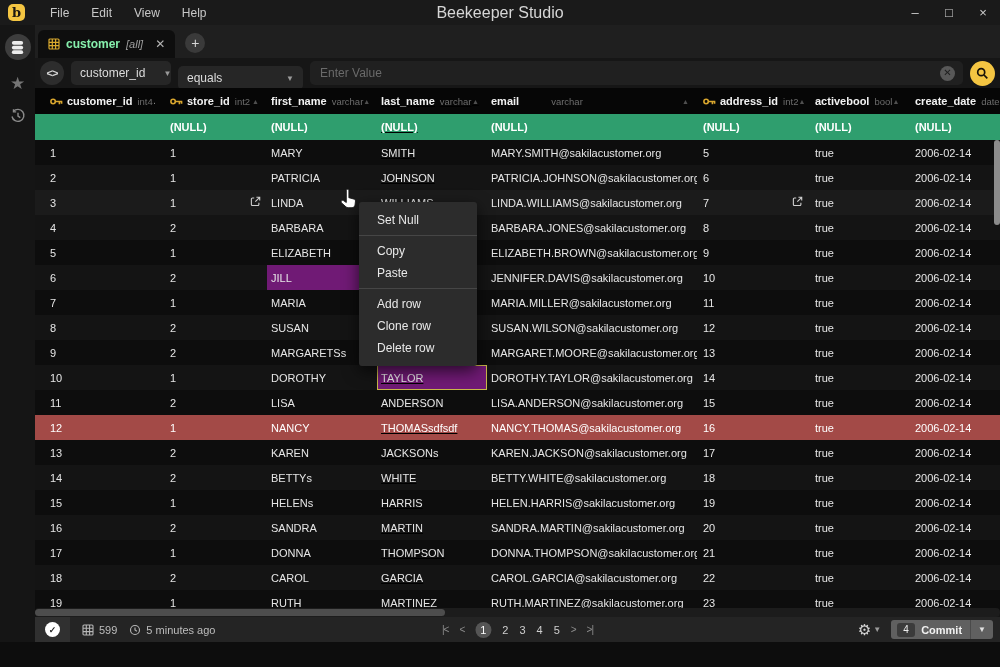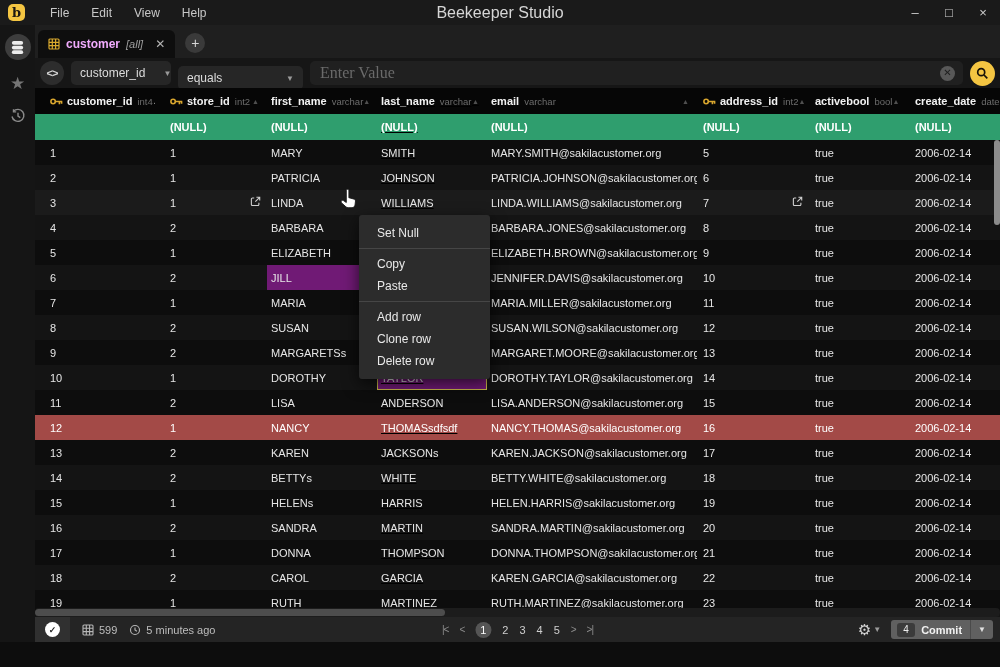--- a/index.html
+++ b/index.html
@@ -18,37 +18,37 @@
   
   .main{display:flex;height:617px;}
   .sidebar{width:35px;background:#151515;display:flex;flex-direction:column;align-items:center;padding-top:9px;box-sizing:border-box;}
   .side-db{width:26px;height:26px;border-radius:50%;background:#3d3d3d;display:flex;align-items:center;justify-content:center;}
   .side-star{margin-top:15px;font-size:17px;color:#757575;line-height:1;}
   .side-history{margin-top:16px;}
   .content{flex:1;display:flex;flex-direction:column;width:965px;}
   
   .tabbar{height:33px;background:#1f1f1f;display:flex;align-items:flex-end;padding-left:3px;box-sizing:border-box;}
   .tab{height:28px;background:#0e0e0e;border-radius:6px 6px 0 0;display:flex;align-items:center;padding:0 10px;gap:6px;}
-  .tab-label{font-size:12px;font-weight:bold;color:#f0abfc;}
+  .tab-label{font-size:12px;font-weight:bold;color:#86efac;}
   .tab-suffix{font-size:11px;font-style:italic;color:#9f9f9f;}
   .tab-close{color:#b5b5b5;font-size:12px;margin-left:6px;}
   .tab-add{width:20px;height:20px;border-radius:50%;background:#3a3a3a;color:#d8d8d8;font-size:14px;
            display:flex;align-items:center;justify-content:center;margin:0 0 5px 10px;}
   
   .filterbar{height:30px;background:#161616;display:flex;align-items:center;padding:0 5px;gap:7px;box-sizing:border-box;}
   .code-btn{width:24px;height:24px;border-radius:50%;background:#2d2d2d;color:#d8d8d8;font-size:11px;
             letter-spacing:-1px;display:flex;align-items:center;justify-content:center;font-weight:bold;}
   .fselect{height:24px;background:#262626;border-radius:5px;display:flex;align-items:center;
            padding:0 9px;font-size:12px;color:#dcdcdc;box-sizing:border-box;}
   .fselect .sel-caret{margin-left:auto;font-size:8px;color:#9a9a9a;padding-left:18px;}
   .fsel-field{width:100px;}
   .fsel-op{width:125px;margin-top:10px;}
   .finput-wrap{flex:1;height:24px;background:#202020;border-radius:5px;position:relative;display:flex;align-items:center;}
-  .finput{background:transparent;border:none;outline:none;color:#ddd;font-size:16px;padding:0 10px;width:100%;
-          font-family:Liberation Serif, serif;}
+  .finput{background:transparent;border:none;outline:none;color:#ddd;font-size:12px;padding:0 10px;width:100%;
+          font-family:Liberation Sans, sans-serif;}
   .finput::placeholder{color:#6a6a6a;}
   .fclear{position:absolute;right:8px;width:15px;height:15px;border-radius:50%;background:#585858;color:#1e1e1e;
           font-size:10px;display:flex;align-items:center;justify-content:center;line-height:1;}
   .fsearch{width:25px;height:25px;border-radius:50%;background:#f4c542;display:flex;align-items:center;justify-content:center;}
   
   .table-area{position:relative;flex:1;background:#0a0a0a;overflow:hidden;}
   .thead{height:26px;background:#060606;display:flex;}
   .th{display:flex;align-items:center;box-sizing:border-box;flex-shrink:0;overflow:hidden;}
   .keyicon{display:flex;margin-right:4px;}
   .colname{font-size:11px;font-weight:bold;color:#f2f2f2;white-space:nowrap;}
@@ -64,29 +64,29 @@
   .trow.deleted .td span{color:#fff;}
   .td{display:flex;align-items:center;box-sizing:border-box;flex-shrink:0;overflow:hidden;position:relative;}
   .td span{font-size:11px;color:#e6e6e6;white-space:nowrap;}
   .td.edited{background:#701a75;}
   .td.selected{box-shadow:inset 0 0 0 1px #c9b84a;}
   .linkicon{position:absolute;right:6px;top:6px;display:flex;}
   .c0{width:120px;padding-left:15px;}
   .c1{width:112px;padding-left:15px;}
   .c2{width:110px;padding-left:4px;}
   .c3{width:110px;padding-left:4px;text-decoration:underline;}
-  .c4{width:210px;padding-left:4px;}
+  .c4{width:210px;padding-left:4px;gap:27px;}
   .c5{width:112px;padding-left:6px;}
   .c6{width:90px;padding-left:6px;justify-content:space-between;}
   .c7{width:111px;padding-left:16px;}
   .hscroll{position:absolute;left:0;right:0;bottom:0;height:9px;background:#1c1c1c;border-radius:4px;}
   .hscroll-thumb{position:absolute;left:0;top:1px;width:410px;height:7px;background:#4d4d4d;border-radius:4px;}
   .vscroll-thumb{position:absolute;right:0;top:52px;width:6px;height:85px;background:#8c8c8c;border-radius:3px;}
   
-  .ctxmenu{position:absolute;left:359px;top:215px;width:131px;background:#2c2c2c;border-radius:3px;
+  .ctxmenu{position:absolute;left:359px;top:202px;width:118px;background:#2c2c2c;border-radius:3px;
            box-shadow:0 5px 16px rgba(0,0,0,.65);padding:7px 0;z-index:50;}
   .ctx-item{font-size:12px;color:#e9e9e9;padding:4px 8px 4px 18px;white-space:nowrap;}
   .ctx-divider{height:1px;background:#464646;margin:4px 0;}
   
   .cursor{position:absolute;left:340px;top:189px;z-index:60;pointer-events:none;}
   
   .statusbar{height:25px;background:#242424;display:flex;align-items:center;position:relative;font-size:11px;color:#bdbdbd;}
   .sb-conn{width:35px;height:100%;background:#303030;display:flex;align-items:center;justify-content:center;}
   .conn-circle{width:15px;height:15px;border-radius:50%;background:#fff;color:#222;font-size:9px;font-weight:bold;
                display:flex;align-items:center;justify-content:center;}
@@ -733,21 +733,21 @@
               <div class="td c1">
                 <span>2</span>
               </div>
               <div class="td c2">
                 <span>CAROL</span>
               </div>
               <div class="td c3">
                 <span>GARCIA</span>
               </div>
               <div class="td c4">
-                <span>KAREN.GARCIA@sakilacustomer.org</span>
+                <span>CAROL.GARCIA@sakilacustomer.org</span>
               </div>
               <div class="td c5">
                 <span>22</span>
               </div>
               <div class="td c6">
                 <span>true</span>
               </div>
               <div class="td c7">
                 <span>2006-02-14</span>
               </div>

